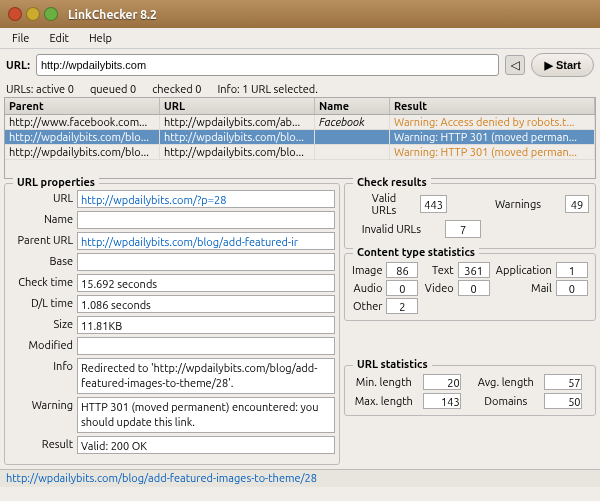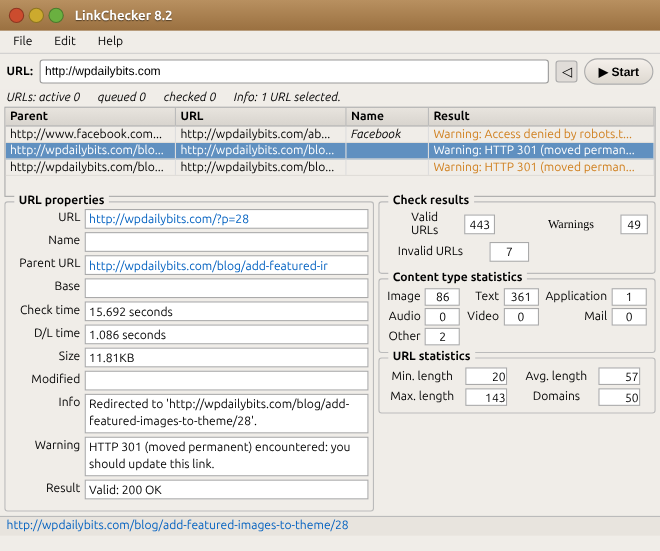--- a/index.html
+++ b/index.html
@@ -87,21 +87,20 @@
       font-weight: bold;
       display: flex; align-items: center; gap: 4px;
     }
     
     .statusbar {
       padding: 2px 6px;
       font-size: 11px;
       display: flex;
       gap: 16px;
       background: #f0ede8;
-      font-style: italic;
     }
     
     .table-container {
       border: 1px solid #aaa;
       margin: 0 4px;
       height: 82px;
       overflow: hidden;
     }
     .table-header {
       display: flex;
@@ -254,20 +253,21 @@
       line-height: 16px;
       font-size: 11px;
     }
     
     .url-stats {
       border: 1px solid #bbb;
       border-radius: 3px;
       padding: 8px 6px 6px 6px;
       position: relative;
       background: #f0ede8;
+      margin-top: 40px;
     }
     .us-grid {
       display: grid;
       grid-template-columns: auto auto auto auto;
       gap: 3px 6px;
       align-items: center;
     }
     .us-label { font-size: 11px; text-align: center; }
     .us-box {
       border: 1px solid #aaa;
@@ -402,21 +402,21 @@
     </div>
   </div>
 
   <div class="right-panel">
 
     <div class="check-results">
       <span class="panel-title">Check results</span>
       <div class="stat-row">
         <span class="stat-label">Valid URLs</span>
         <div class="stat-box wide">443</div>
-        <span class="stat-label" style="width:auto; margin-left:24px;font-family:Liberation Serif, serif;">Warnings</span>
+        <span class="stat-label" style="width:auto; margin-left:24px;">Warnings</span>
         <div class="stat-box">49</div>
       </div>
       <div class="stat-row">
         <span class="stat-label">Invalid URLs</span>
         <div class="stat-box">7</div>
       </div>
     </div>
 
     <div class="content-type">
       <span class="panel-title">Content type statistics</span>

